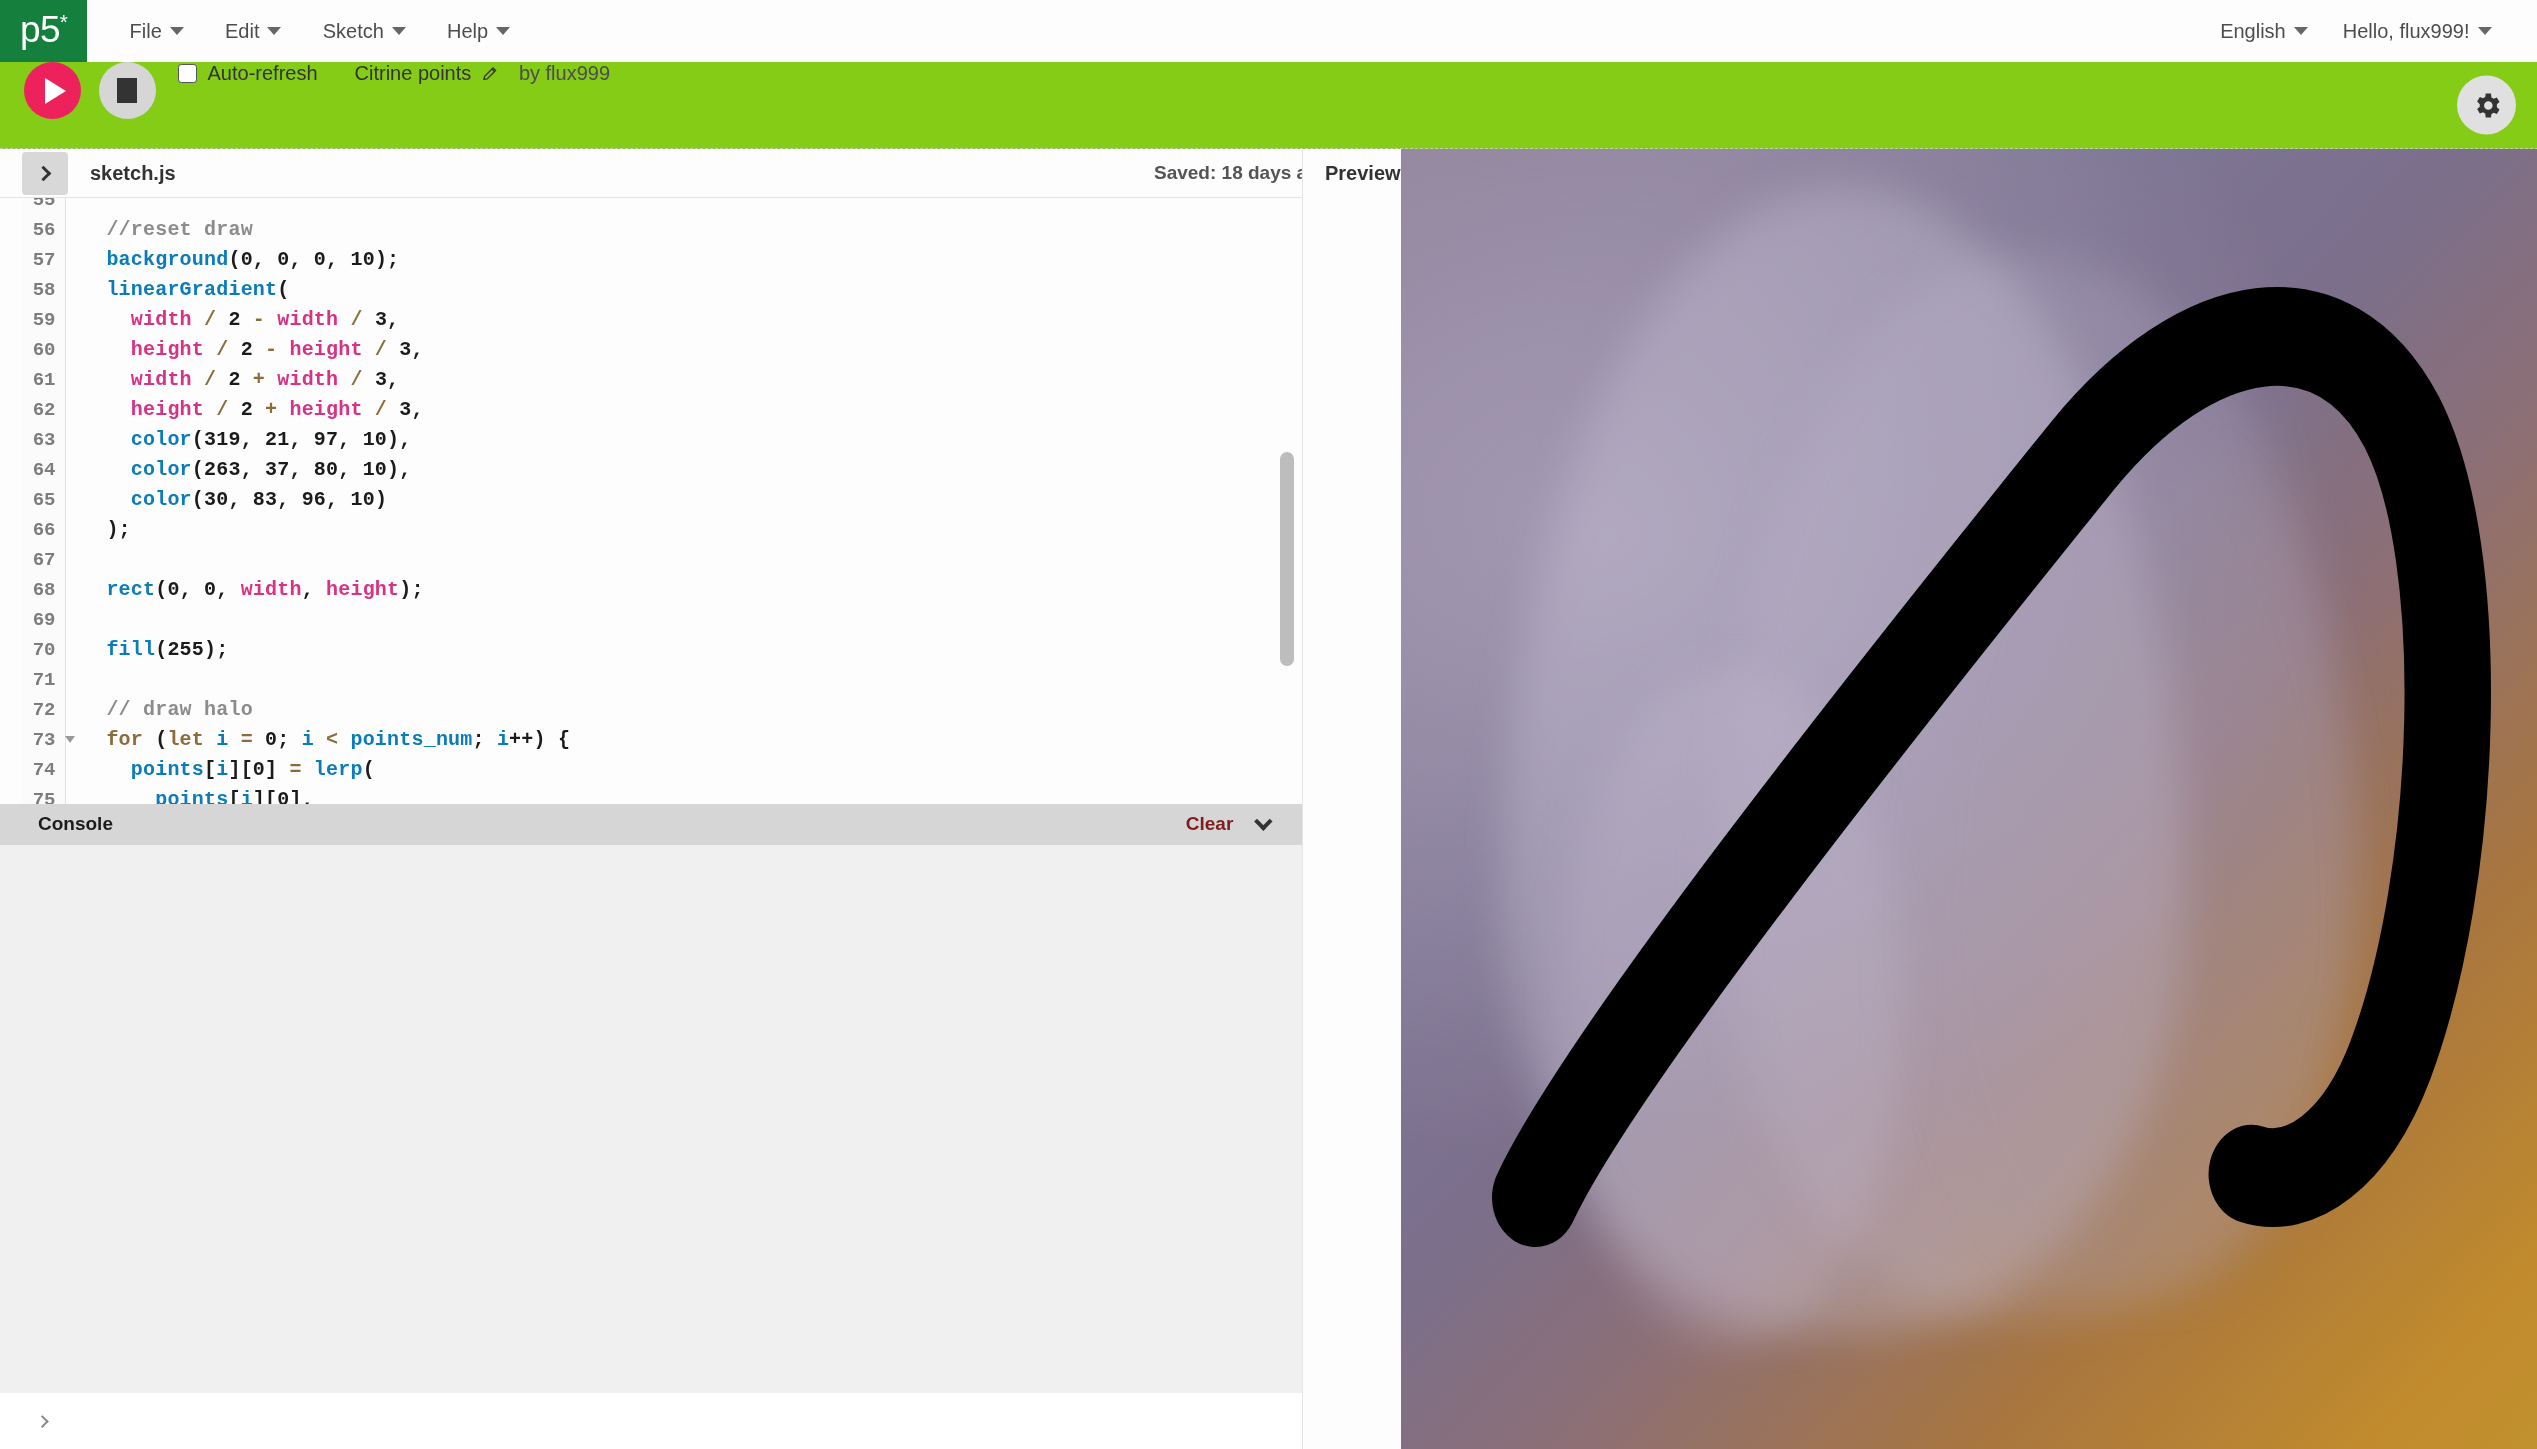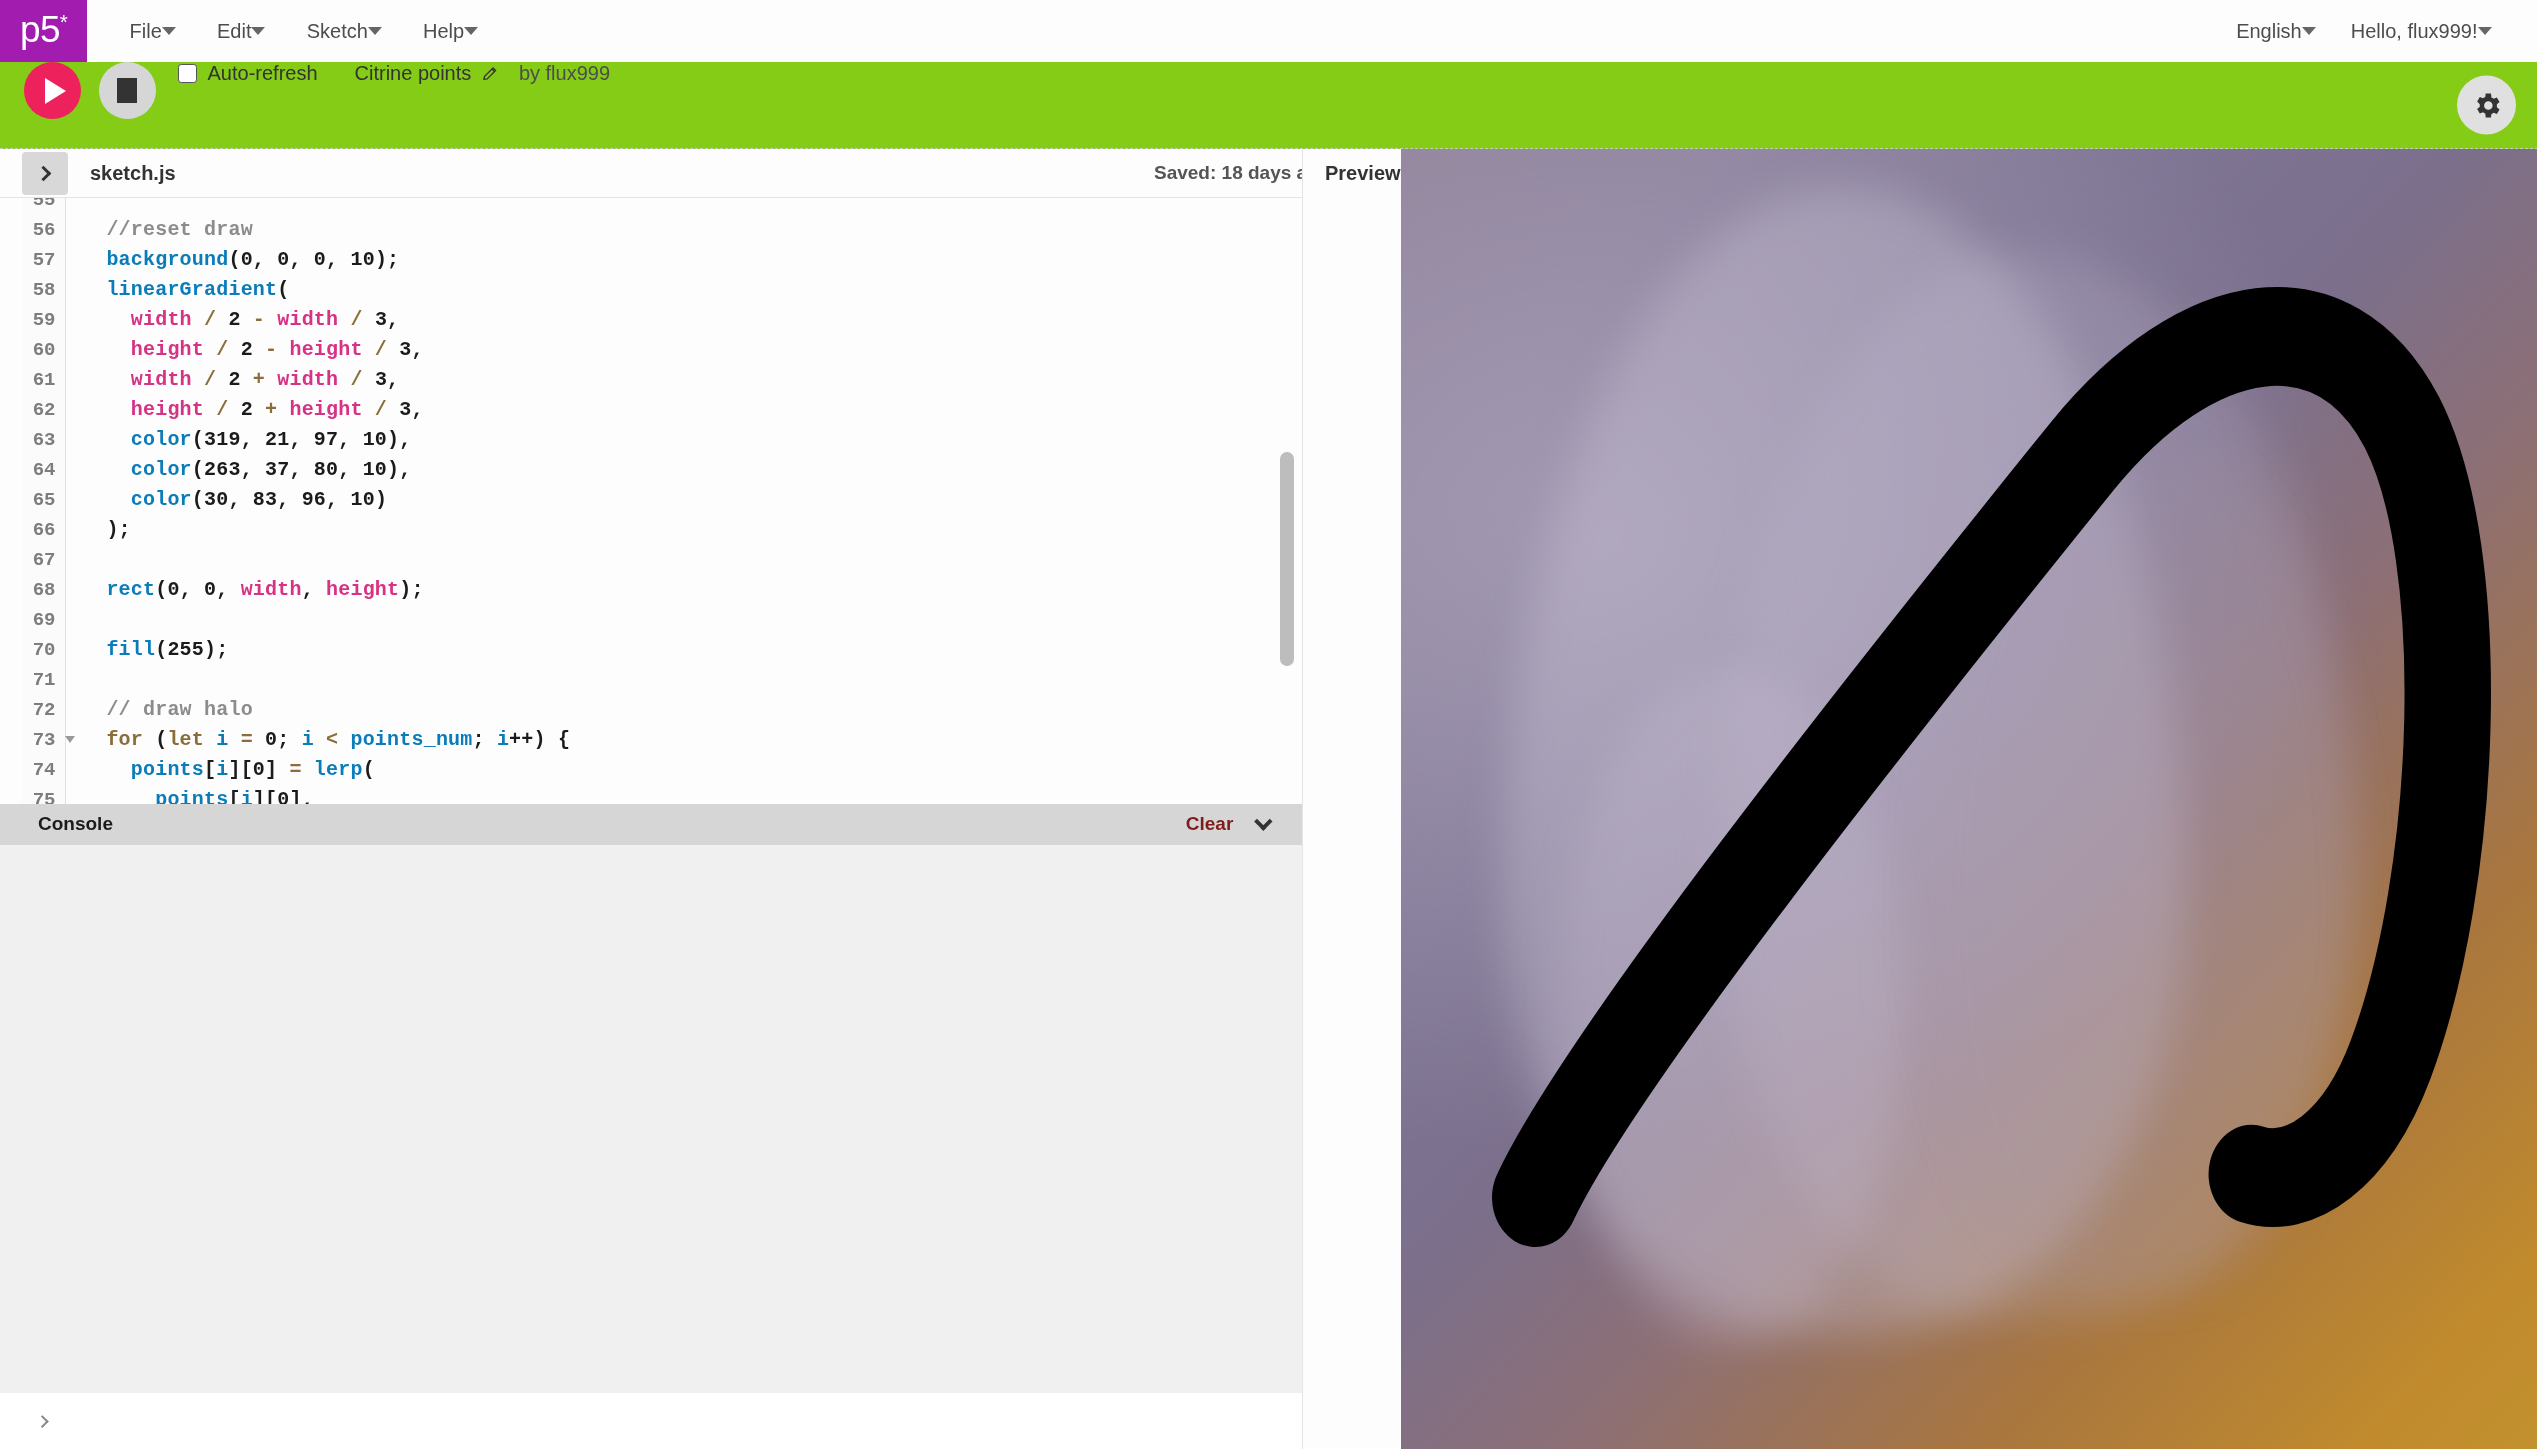--- a/index.html
+++ b/index.html
@@ -13,41 +13,41 @@
   
   .navbar {
     height: 62px;
     display: flex;
     align-items: stretch;
     background: #fdfdfd;
     position: relative;
   }
   .logo {
     width: 87px;
-    background: #a21caf;
+    background: #15803d;
     display: flex;
     align-items: center;
     justify-content: center;
     flex: none;
     cursor: pointer;
     text-align: center;
   }
   .logo-text {
     color: #fff;
     font-size: 37px;
     font-weight: 400;
     letter-spacing: -0.8px;
     line-height: 1;
     position: relative;
     top: -1.6px;
   }
   .logo-star { font-size: 20.6px; vertical-align: super; }
   .nav-menus { display:flex; align-items:center; padding-left: 22px; gap: 0px; }
   .nav-item {
-    display:flex; align-items:center; 
+    display:flex; align-items:center; gap: 8px;
     padding: 0 20.6px;
     font-size: 20px;
     color: #4d4d4d;
     cursor: pointer;
     height: 62px;
   }
   .caret {
     width:0; height:0;
     border-left: 7.1px solid transparent;
     border-right: 7.1px solid transparent;

